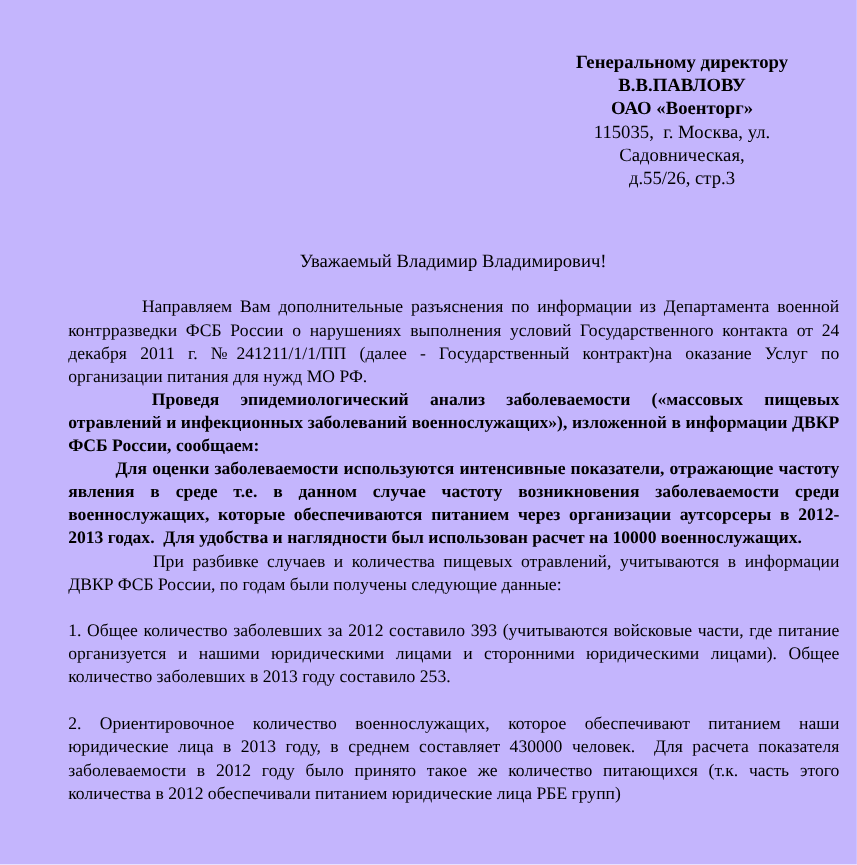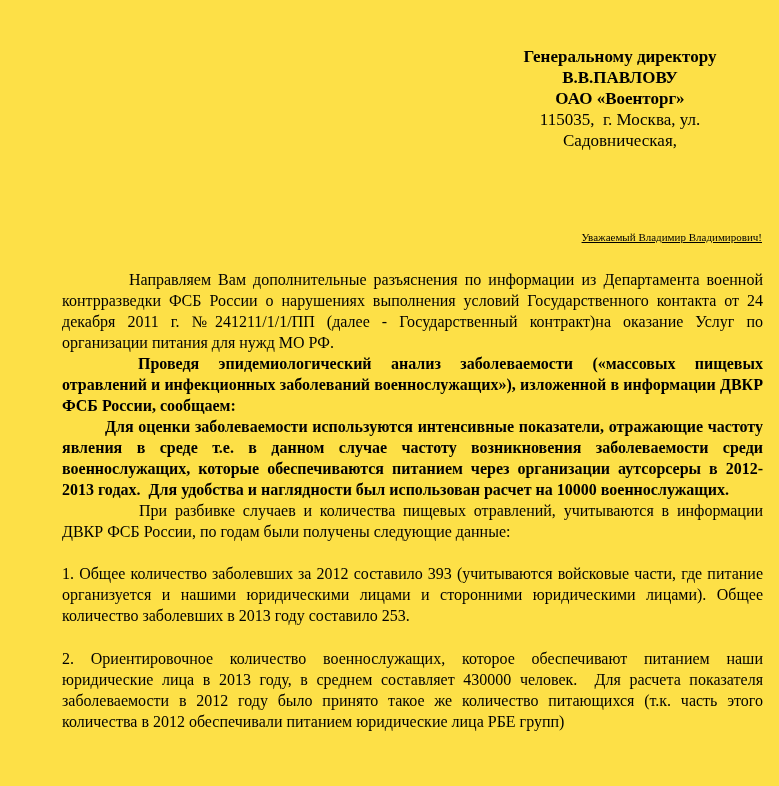--- a/index.html
+++ b/index.html
@@ -4,21 +4,21 @@
 <style>
   html, body {
     margin: 0;
     padding: 0;
     background: #ffffff;
   }
   .page {
     position: relative;
     width: 779px;
     height: 786px;
-    background: #fde047;
+    background: #c4b5fd;
     color: #000000;
     font-family: "Liberation Serif", "DejaVu Serif", serif;
     overflow: hidden;
   }
   .recipient {
     position: absolute;
     top: 46px;
     left: 498px;
     width: 244px;
     text-align: center;
@@ -26,24 +26,23 @@
     line-height: 21px;
   }
   .recipient .bold-line {
     font-weight: bold;
   }
   .salutation {
     position: absolute;
     top: 227px;
     left: 62px;
     width: 700px;
-    text-align: right;
-    font-size: 11px;
+    text-align: center;
+    font-size: 17px;
     line-height: 21px;
-    text-decoration: underline;
   }
   .letter-body {
     position: absolute;
     top: 269px;
     left: 62px;
     width: 701px;
     font-size: 16px;
     line-height: 21px;
     text-align: justify;
   }
@@ -62,20 +61,21 @@
 <body>
 
 <div class="page">
 
   <div class="recipient">
     <div class="bold-line">Генеральному директору</div>
     <div class="bold-line">В.В.ПАВЛОВУ</div>
     <div class="bold-line">ОАО «Военторг»</div>
     <div>115035,&nbsp; г. Москва, ул.</div>
     <div>Садовническая,</div>
+    <div>д.55/26, стр.3</div>
   </div>
 
   <div class="salutation">Уважаемый Владимир Владимирович!</div>
 
   <div class="letter-body">
     <p class="para-1">Направляем Вам дополнительные разъяснения по информации из Департамента военной контрразведки ФСБ России о нарушениях выполнения условий Государственного контакта от 24 декабря 2011 г. №241211/1/1/ПП (далее - Государственный контракт)на оказание Услуг по организации питания для нужд МО РФ.</p>
     <p class="para-2">Проведя эпидемиологический анализ заболеваемости («массовых пищевых отравлений и инфекционных заболеваний военнослужащих»), изложенной в информации ДВКР ФСБ России, сообщаем:</p>
     <p class="para-3">Для оценки заболеваемости используются интенсивные показатели, отражающие частоту явления в среде т.е. в данном случае частоту возникновения заболеваемости среди военнослужащих, которые обеспечиваются питанием через организации аутсорсеры в 2012-2013 годах.&nbsp; Для удобства и наглядности был использован расчет на 10000 военнослужащих.</p>
     <p class="para-4">При разбивке случаев и количества пищевых отравлений, учитываются в информации ДВКР ФСБ России, по годам были получены следующие данные:</p>
     <p class="para-5">1. Общее количество заболевших за 2012 составило 393 (учитываются войсковые части, где питание организуется и нашими юридическими лицами и сторонними юридическими лицами). Общее количество заболевших в 2013 году составило 253.</p>

